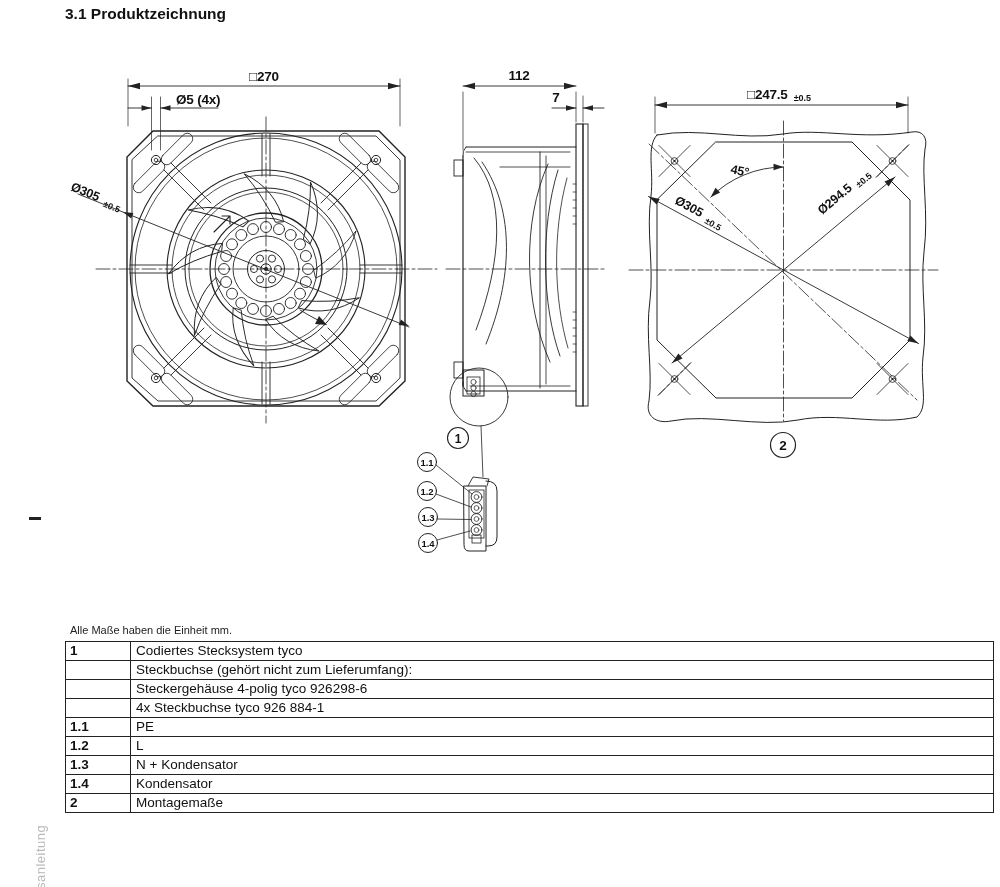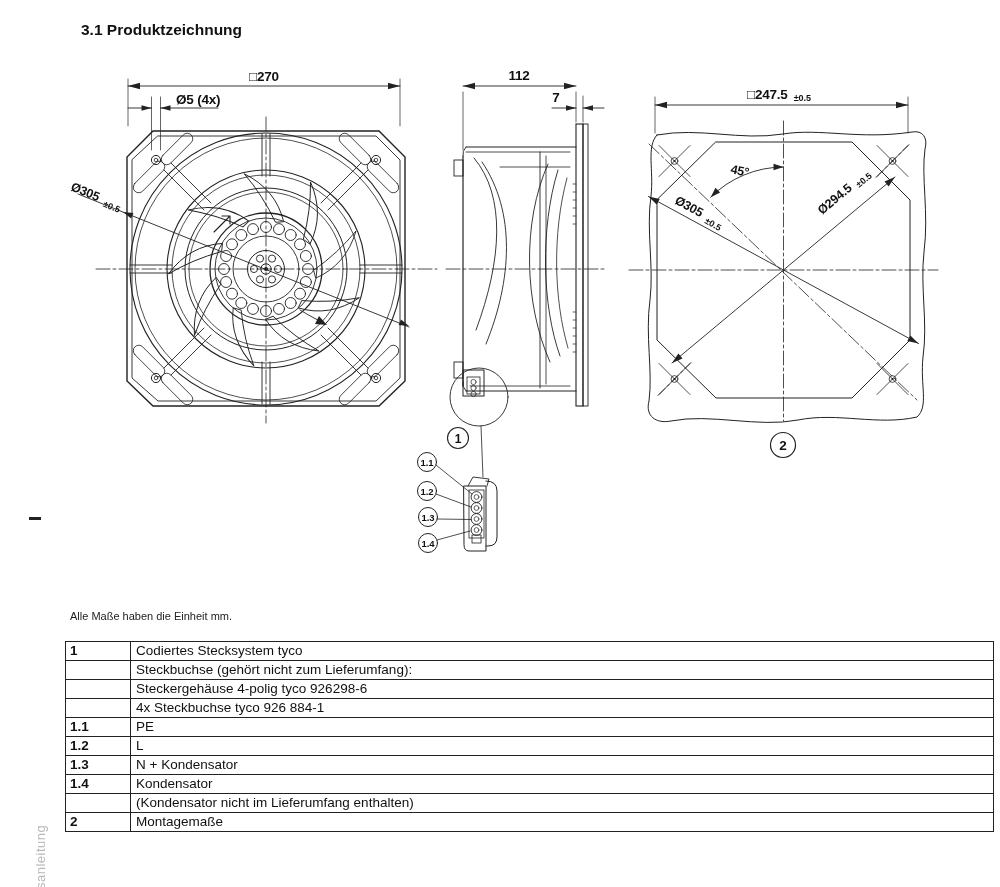--- a/index.html
+++ b/index.html
@@ -1,26 +1,26 @@
 <!DOCTYPE html>
 <html><head>
 <meta charset="utf-8">
 <style>
   html,body{margin:0;padding:0;background:#fff;}
   .page{position:relative;width:1000px;height:887px;background:#fff;
         font-family:"Liberation Sans",sans-serif;overflow:hidden;color:#111;}
-  .title{position:absolute;left:65px;top:5px;margin:16px;font-size:15.5px;font-weight:bold;color:#111;}
+  .title{position:absolute;left:65px;top:5px;margin:0;font-size:15.5px;font-weight:bold;color:#111;}
   svg.drawing{position:absolute;left:0;top:0;}
   svg text{font-family:"Liberation Sans",sans-serif;fill:#111;}
   .dim{font-size:13.5px;font-weight:bold;letter-spacing:-0.2px;}
   .dimr{font-size:12.5px;font-weight:bold;letter-spacing:-0.2px;}
   .tol{font-size:9px;font-weight:bold;}
   .co{font-size:12px;font-weight:bold;}
   .cosm{font-size:9.5px;font-weight:bold;}
-  .note{position:absolute;left:70px;top:610px;font-size:11px;color:#222;}
+  .note{position:absolute;left:70px;top:624px;font-size:11px;color:#222;}
   table.spec{position:absolute;left:65px;top:641px;width:929px;border-collapse:collapse;table-layout:fixed;}
   table.spec td{border:1.5px solid #222;font-size:13.5px;padding:0 4px 0 5px;height:18px;
                 line-height:1.1;overflow:hidden;white-space:nowrap;}
   table.spec td.id{width:56px;font-weight:bold;padding-left:4px;}
   .watermark{position:absolute;left:33px;top:889px;transform:rotate(-90deg);transform-origin:0 0;
              font-size:13px;color:#b9b9b9;letter-spacing:0.5px;white-space:nowrap;}
   .foldmark{position:absolute;left:29px;top:517px;width:12px;height:2.5px;background:#222;}
 </style>
 </head>
 <body>
@@ -381,24 +381,20 @@
         </tr>
       <tr>
           <td class="id">1.3</td>
           <td>N + Kondensator</td>
         </tr>
       <tr>
           <td class="id">1.4</td>
           <td>Kondensator</td>
         </tr>
       <tr>
-          <td class="id"></td>
-          <td>(Kondensator nicht im Lieferumfang enthalten)</td>
-        </tr>
-      <tr>
           <td class="id">2</td>
           <td>Montagemaße</td>
         </tr>
     </tbody>
   </table>
 
   <div class="watermark">sanleitung</div>
   <div class="foldmark"></div>
 
 </div>

